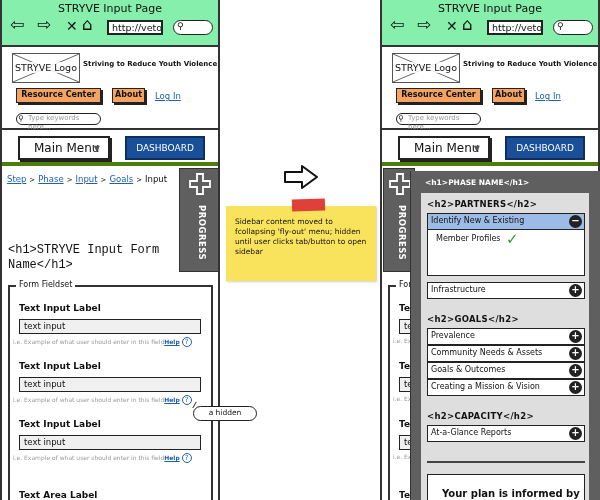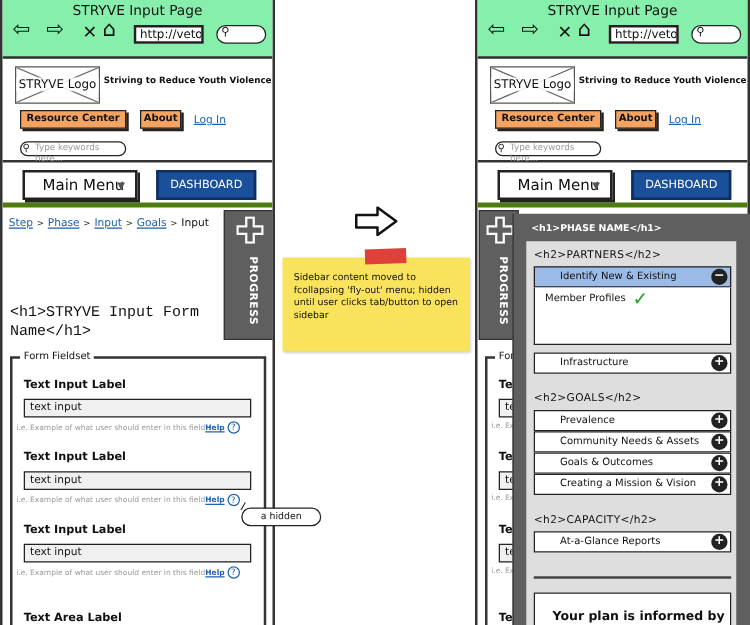--- a/index.html
+++ b/index.html
@@ -57,22 +57,22 @@
   .note { position: absolute; left: 226px; top: 206px; width: 150px; height: 75px; background: #f9e35c; box-shadow: 1px 1px 2px rgba(0,0,0,0.2); }
   .note .tape { position: absolute; left: 66px; top: -7px; width: 33px; height: 12px; background: #e0403a; transform: rotate(-2deg); }
   .note .txt { position: absolute; left: 9px; top: 11px; width: 138px; font-size: 7.5px; line-height: 10px; }
   .right .progress-tab { left: -2px; top: 168px; left: 1px; width: 32px; height: 104px; }
   .right .progress-tab .plus { left: 5px; }
   .right .progress-tab .lbl { left: 23px; }
   .right .fieldset { left: 6px; }
   .flyout { position: absolute; left: 410px; top: 171px; width: 214px; height: 329px; background: #5f5f5f; border-left: 1.5px solid #333; }
   .flyout .ph { position: absolute; left: 14px; top: 7px; color: #fff; font-size: 7.5px; font-weight: bold; }
   .flyout .panel { position: absolute; left: 10px; top: 22px; width: 168px; height: 310px; background: #dedede; }
-  .panel .h2 { position: absolute; left: 6px; font-size: 8.5px; font-weight: normal; letter-spacing: 0.3px; }
-  .row { position: absolute; left: 6px; width: 158px; height: 17px; background: #fff; border: 1.5px solid #222; font-size: 8px; line-height: 14px; padding-left: 20px; }
+  .panel .h2 { position: absolute; left: 6px; font-size: 8.5px; font-weight: bold; letter-spacing: 0.3px; }
+  .row { position: absolute; left: 6px; width: 158px; height: 17px; background: #fff; border: 1.5px solid #222; font-size: 8px; line-height: 14px; padding-left: 3px; }
   .row .ic { position: absolute; right: 2px; top: 1px; width: 13px; height: 13px; border-radius: 50%; background: #222; color: #fff; font-size: 10px; line-height: 12px; text-align: center; font-weight: bold; }
   .row.active { background: #9cbbe6; }
   .sub { position: absolute; left: 6px; width: 158px; height: 46px; background: #fff; border: 1.5px solid #222; border-top: none; }
   .sub .si { position: absolute; left: 8px; top: 4px; font-size: 8px; }
   .sub .check { position: absolute; left: 78px; top: 0px; color: #2a9d2a; font-size: 15px; font-weight: bold; }
   .divider { position: absolute; left: 6px; width: 158px; height: 2px; background: #444; }
   .planbox { position: absolute; left: 6px; width: 158px; height: 80px; background: #fff; border: 1.5px solid #222; }
   .planbox .pt { position: absolute; left: 14px; top: 12px; width: 140px; font-size: 10px; font-weight: bold; line-height: 14px; }
 </style>
 </head>

